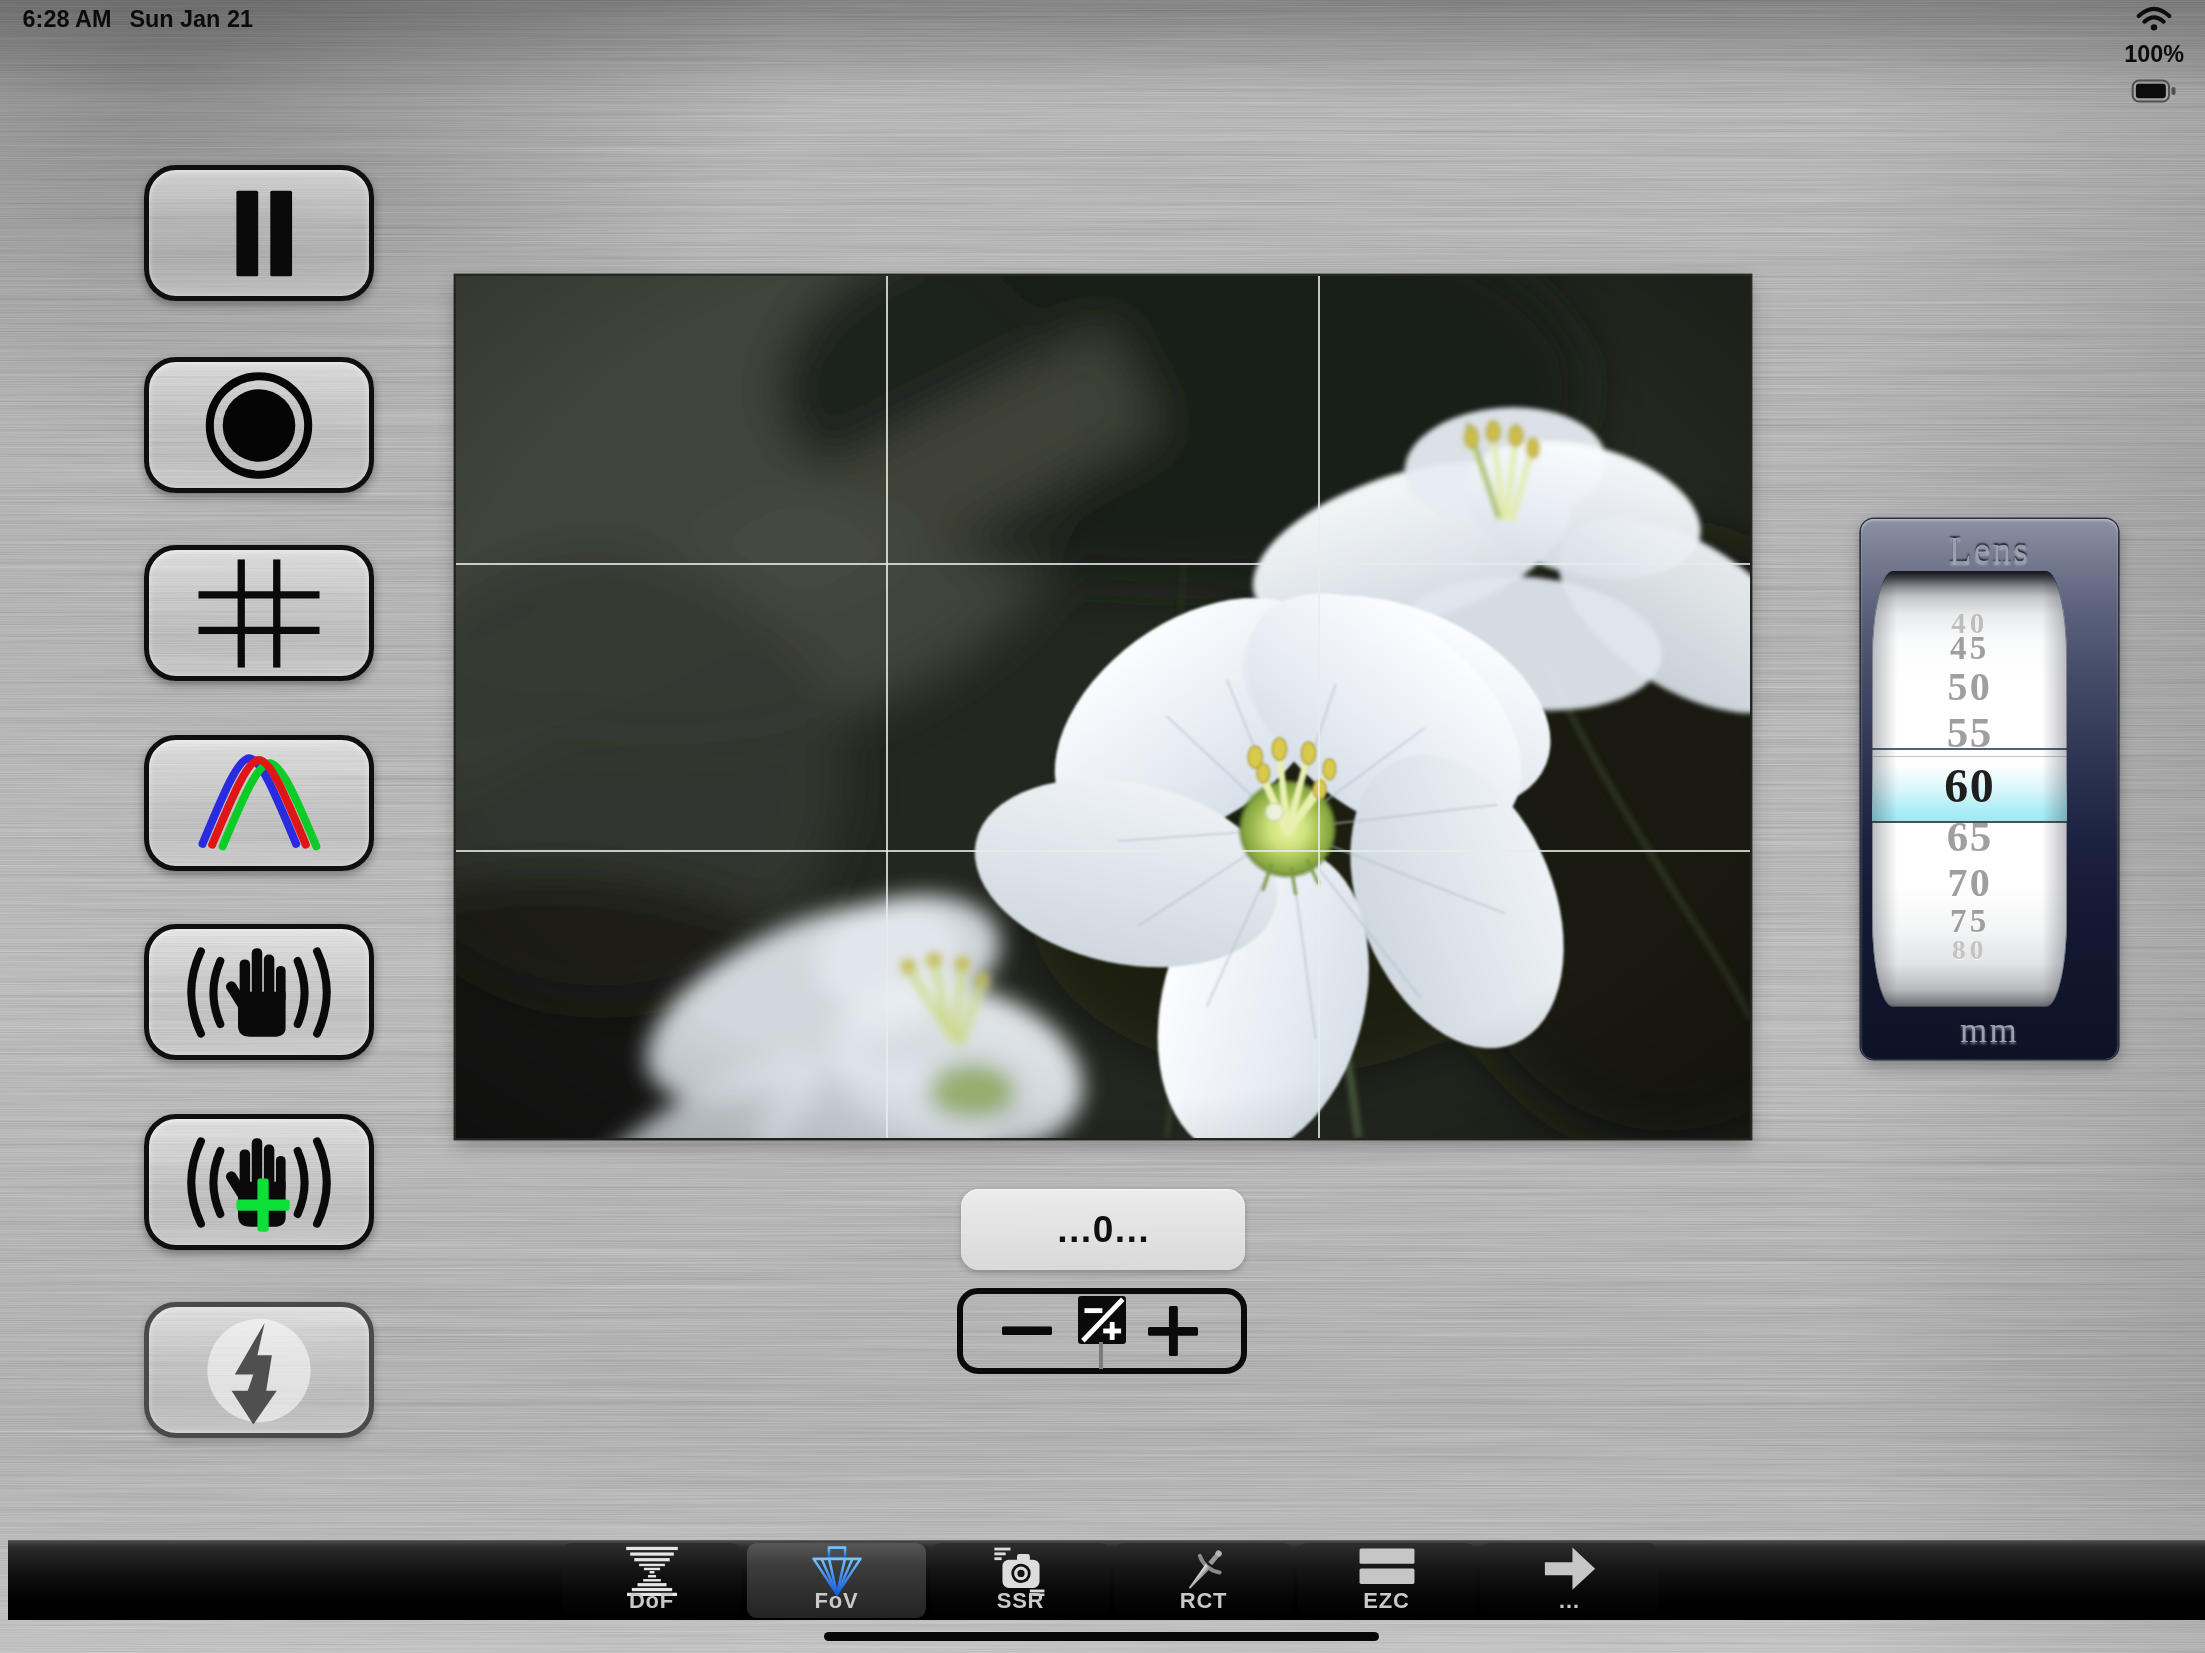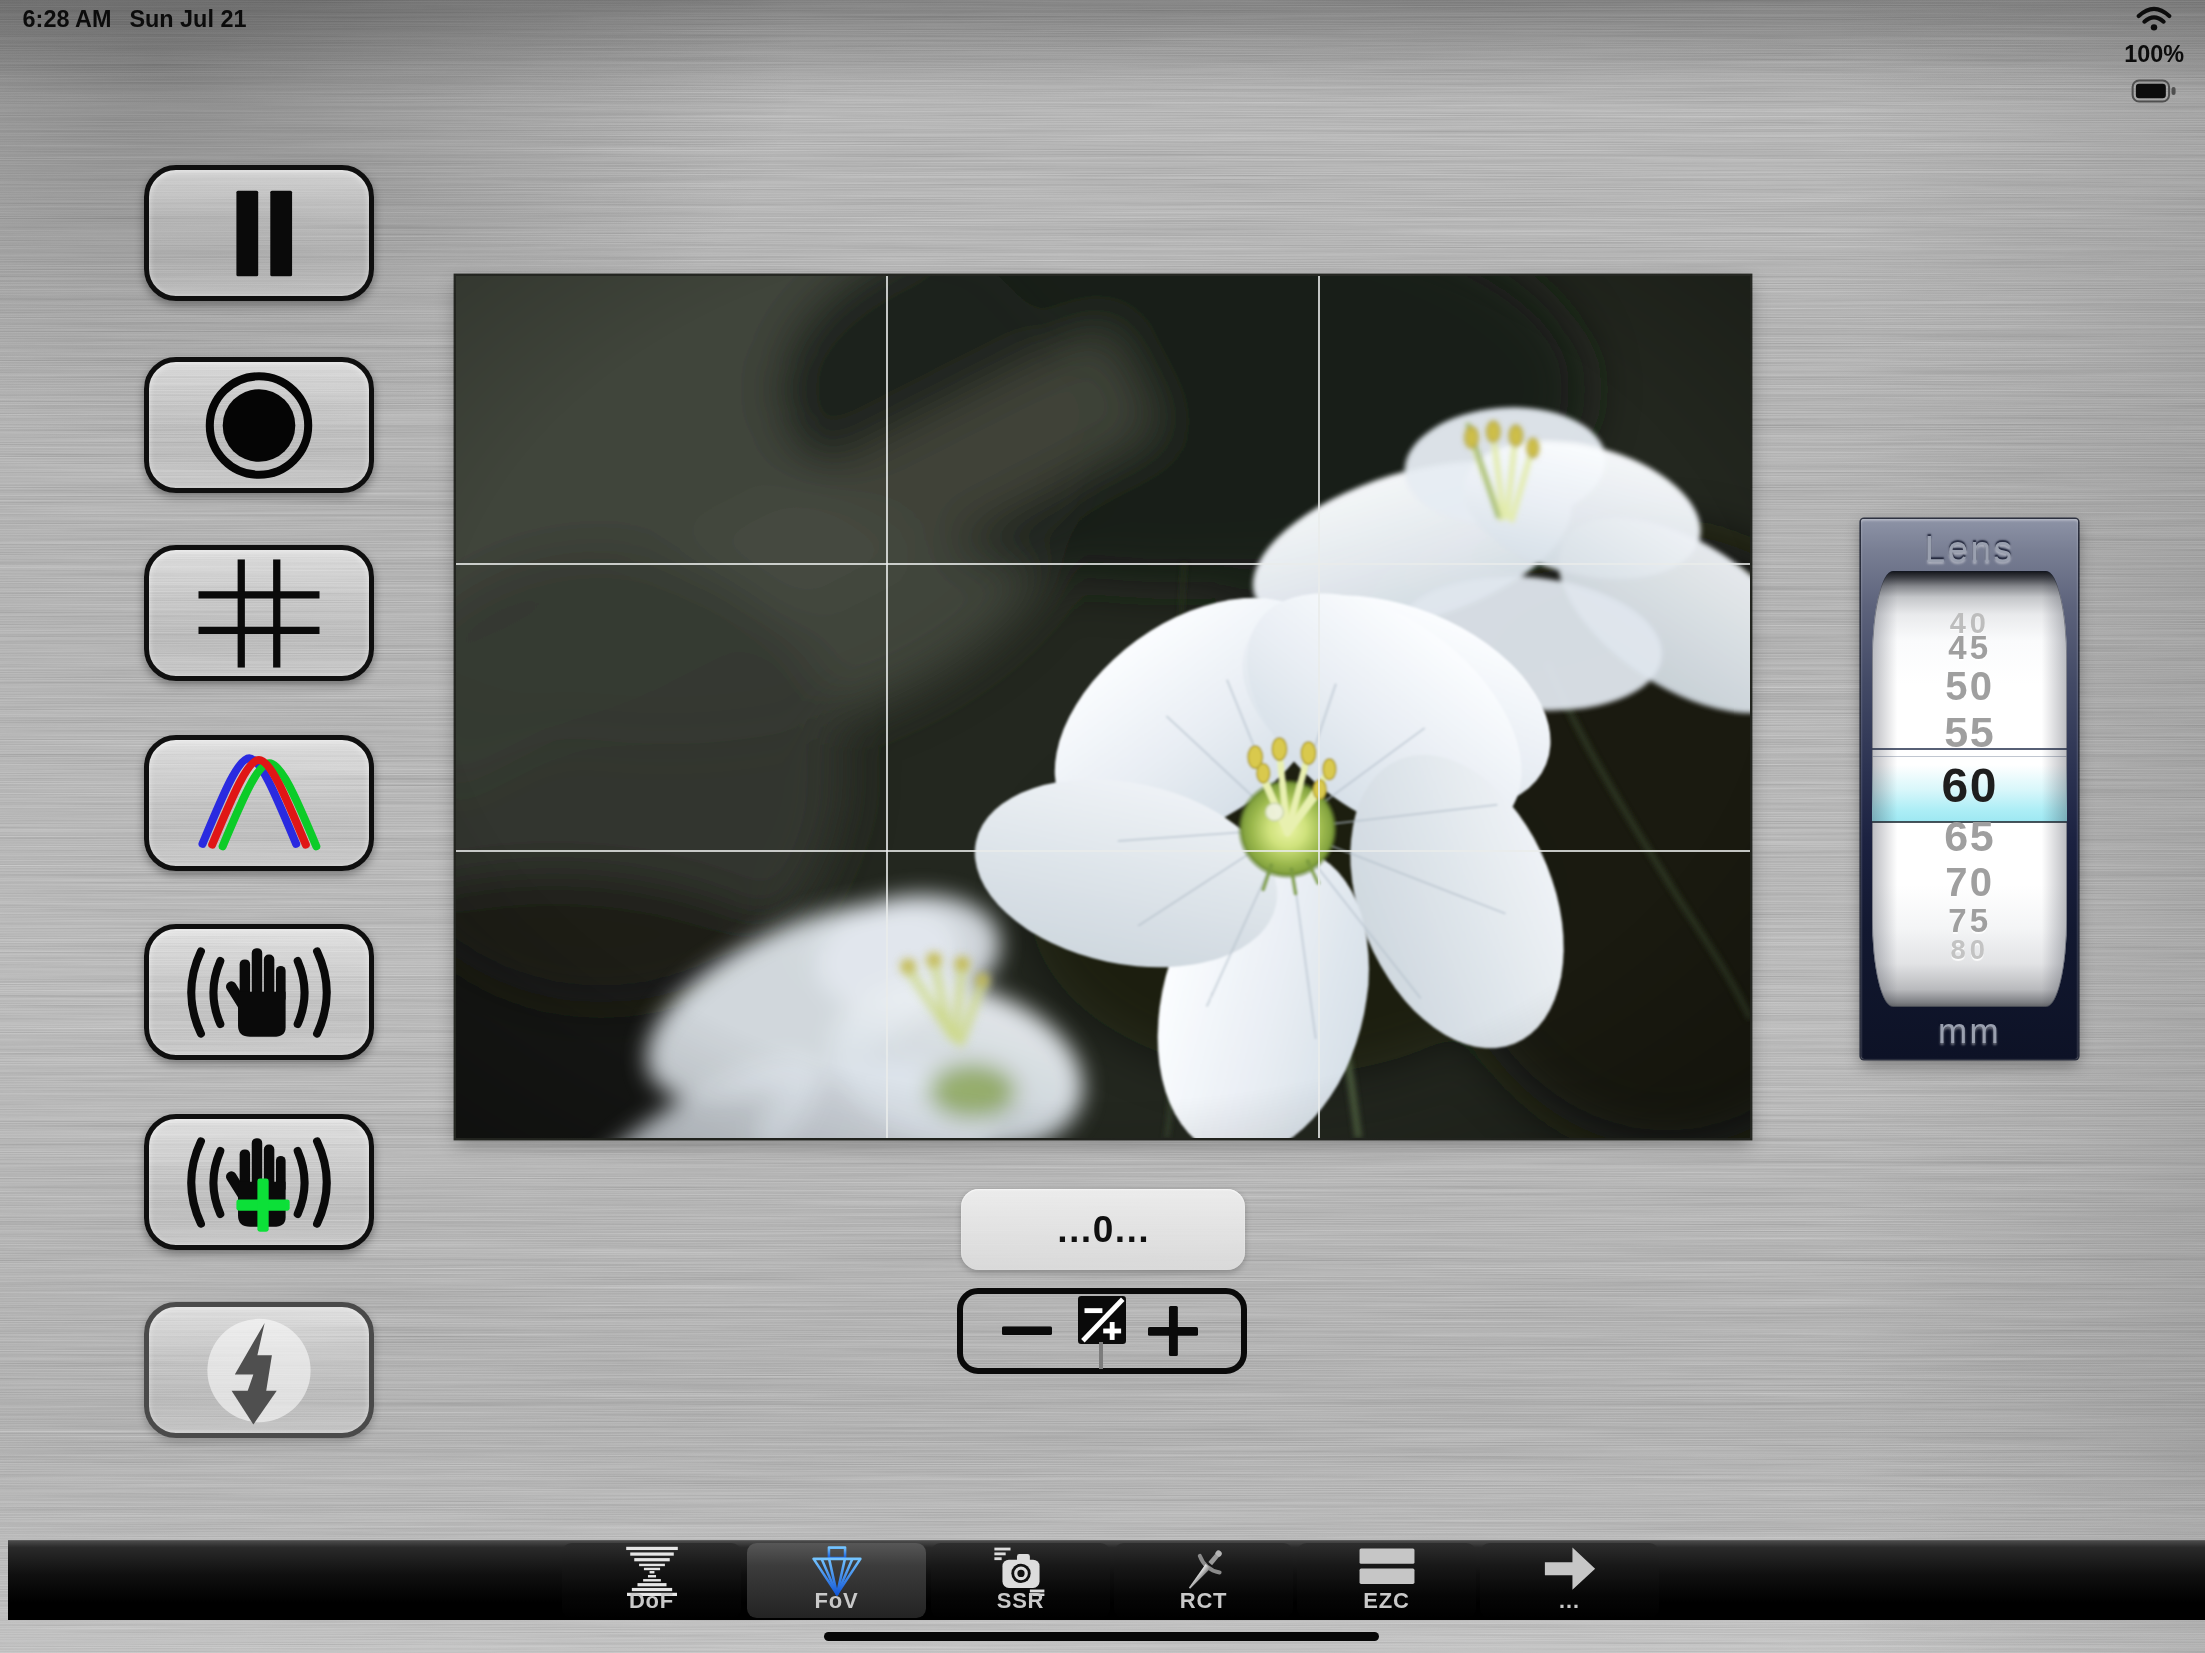--- a/index.html
+++ b/index.html
@@ -37,23 +37,23 @@
 
   
   .viewfinder{position:absolute;left:456px;top:276px;width:1294px;height:862px;background:#23271f;
     box-shadow:0 0 0 2.4px rgba(14,16,11,.85), 0 6.5px 18px rgba(0,0,0,.30);overflow:hidden;}
   .gridline{position:absolute;background:rgba(233,235,234,.82);}
   .gv{top:0;height:862px;width:2.4px;}
   .gh{left:0;width:1294px;height:2.4px;}
   .gv1{left:430px}.gv2{left:862px}.gh1{top:287px}.gh2{top:574px}
 
   
-  .lens-picker{position:absolute;left:1861px;top:519px;width:217px;height:540px;border-radius:3px;
+  .lens-picker{position:absolute;left:1861px;top:519px;width:257px;height:540px;border-radius:13px;
     background:linear-gradient(180deg,#8d93a6 0%,#787e93 6%,#5d637c 16%,#434a66 30%,#2c3352 46%,#1b2140 60%,#121830 76%,#0d1226 100%);
-    box-shadow:0 0 0 1.6px rgba(16,21,40,.8), inset 0 1.6px 2.4px rgba(255,255,255,.4), 0 5.7px 14.5px rgba(0,0,0,.35);}
+    box-shadow:0 0 0 1.6px rgba(16,21,40,.8), inset 0 1.6px 2.4px rgba(255,255,255,.4), 0 5.7px 14.5px rgba(0,0,0,.35);font-family:Liberation Serif, serif;}
   .lens-title,.lens-unit{position:absolute;width:100%;text-align:center;color:#9aa0af;letter-spacing:2.4px;
     text-shadow:0 -1.6px 1.6px rgba(14,19,40,.85), 0 1.6px 2.4px rgba(255,255,255,.45);}
   .lens-title{top:9.7px;font-size:37px;}
   .lens-unit{bottom:8px;font-size:35px;}
   .lens-wheel{position:absolute;left:11.3px;top:52px;width:195px;height:436px;overflow:hidden;cursor:grab;
     border-radius:21px/89px;
     background:linear-gradient(180deg,#111318 0%,#3c3e44 1.5%,#85878c 3.5%,#c4c6c9 6%,#e9eaec 10%,#fafbfc 16%,#ffffff 26%,#ffffff 72%,#f4f5f6 82%,#e2e3e5 90%,#b9babd 96%,#7d7f83 99%,#606266 100%);
     box-shadow:inset 0 0 0 0.8px rgba(20,26,44,.45);}
   .wheel-side{position:absolute;left:0;top:0;width:195px;height:436px;border-radius:21px/89px;pointer-events:none;
     background:linear-gradient(90deg,rgba(28,32,48,.30),rgba(255,255,255,0) 13%,rgba(255,255,255,0) 87%,rgba(28,32,48,.30));}
@@ -118,21 +118,21 @@
     <rect width="2732" height="2048" filter="url(#brushFine)"></rect>
   </svg>
   <div class="layer sh-tl"></div>
   <div class="layer sh-top"></div>
   <div class="layer sh-right"></div>
   <div class="layer sh-bottom"></div>
 
   <div class="statusbar">
     <div class="status-left">
       <span>6:28 AM</span>
-      <span>Sun Jul 21</span>
+      <span>Sun Jan 21</span>
     </div>
     <div class="status-right">
       <svg width="36" height="27.4" viewBox="0 0 44 34">
         <path d="M3,15 Q22,-3 41,15" stroke="#0c0c0c" stroke-width="5" fill="none" stroke-linecap="round"></path>
         <path d="M10,22 Q22,11 34,22" stroke="#0c0c0c" stroke-width="5" fill="none" stroke-linecap="round"></path>
         <circle cx="22" cy="29" r="4" fill="#0c0c0c"></circle>
       </svg>
       <span>100%</span>
       <svg width="47" height="26" viewBox="0 0 58 32">
         <rect x="2" y="3" width="45" height="26" rx="8" fill="none" stroke="#4f4f4f" stroke-width="2.5"></rect>

